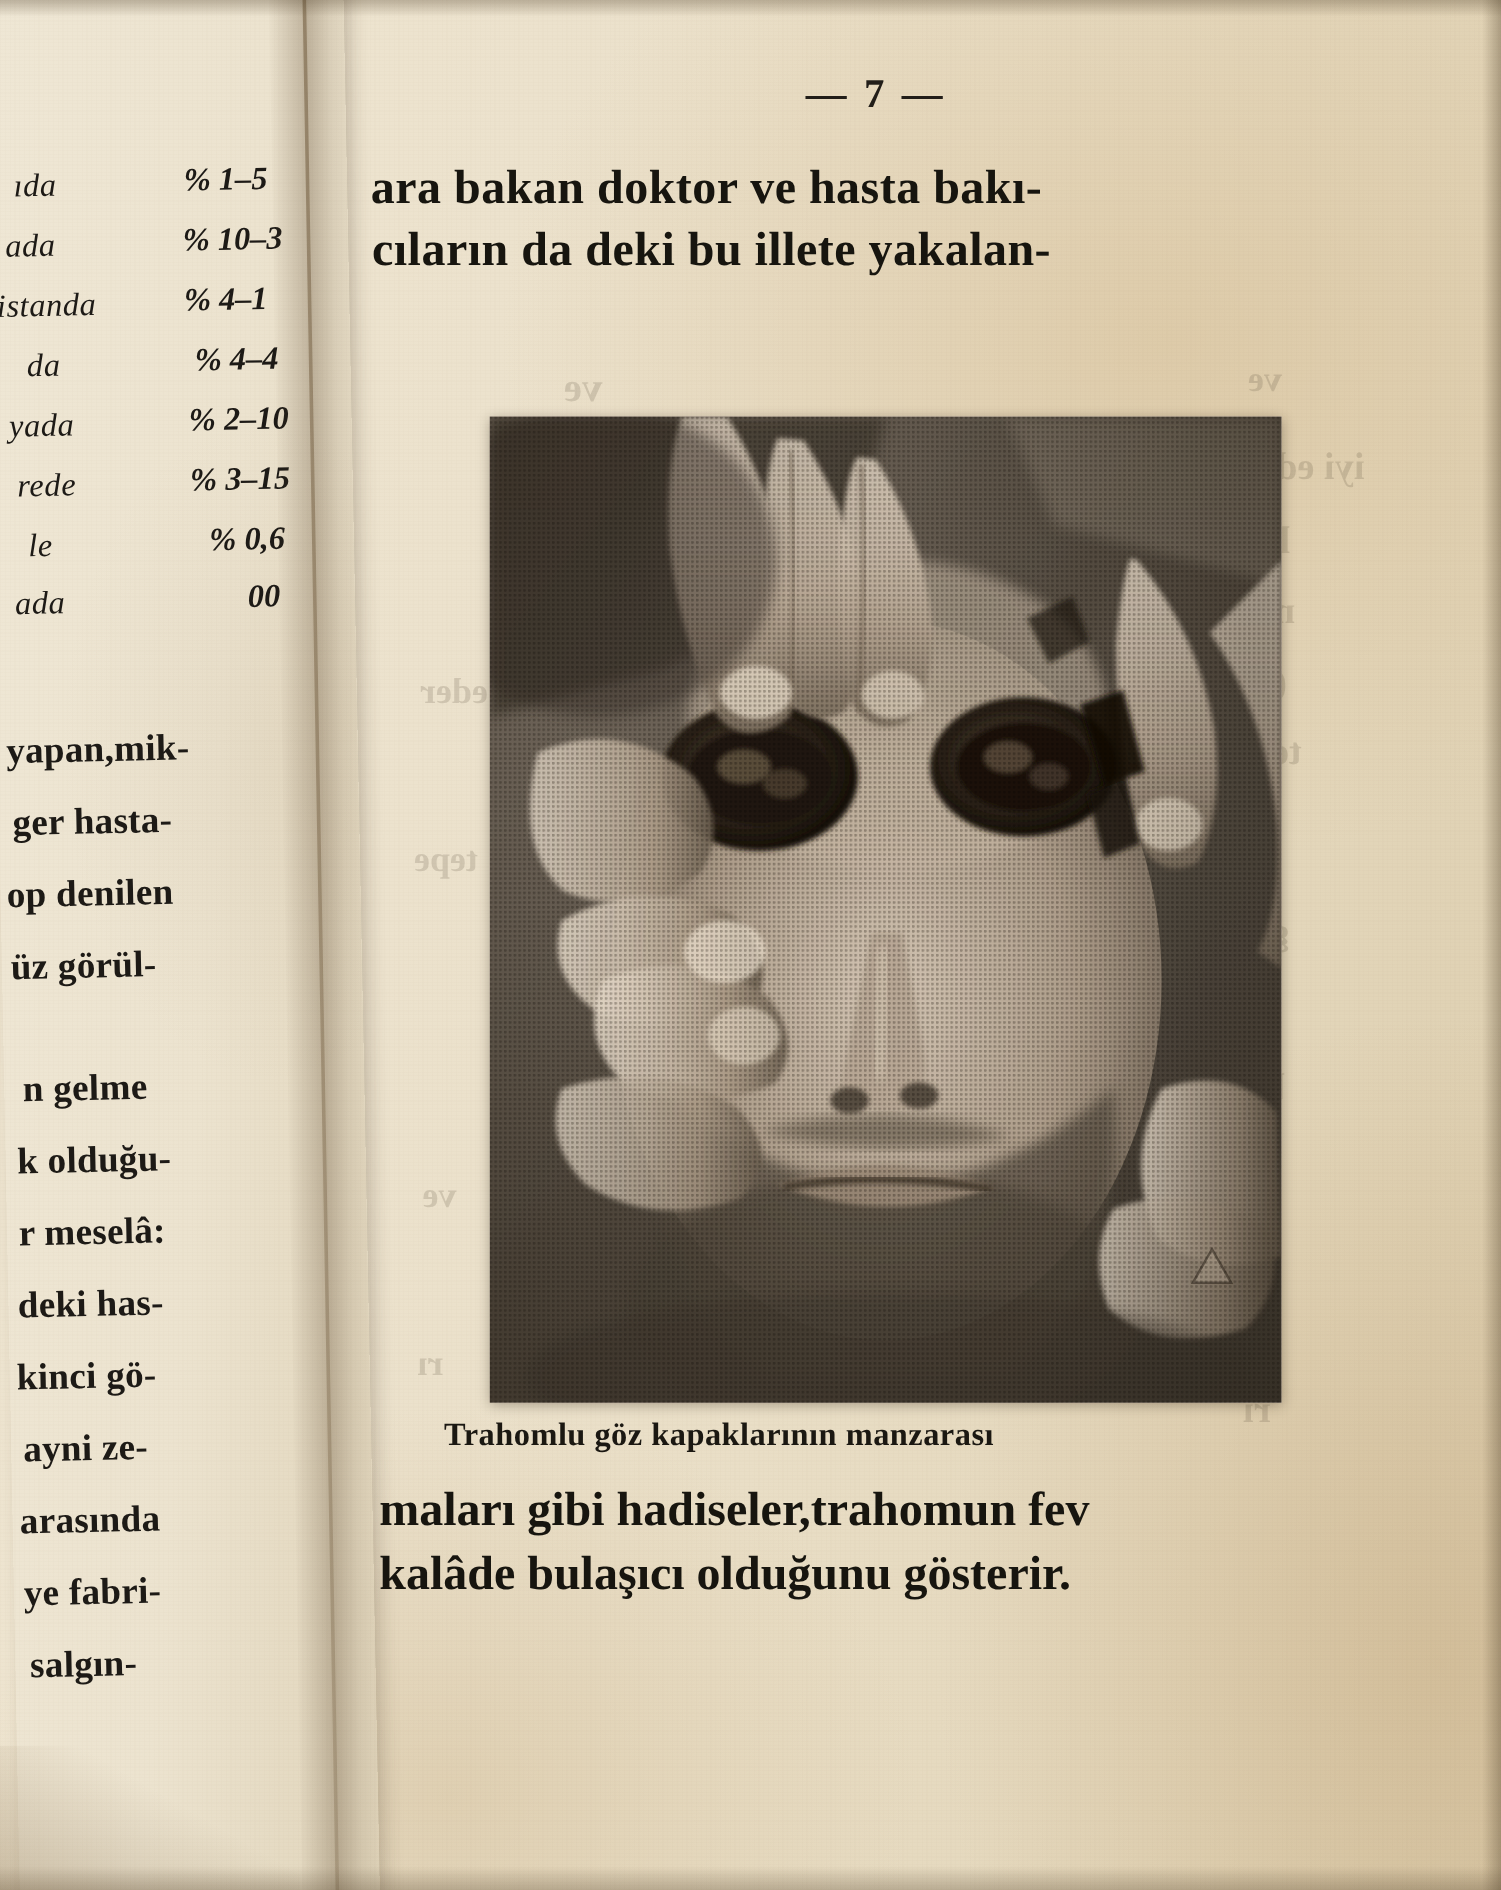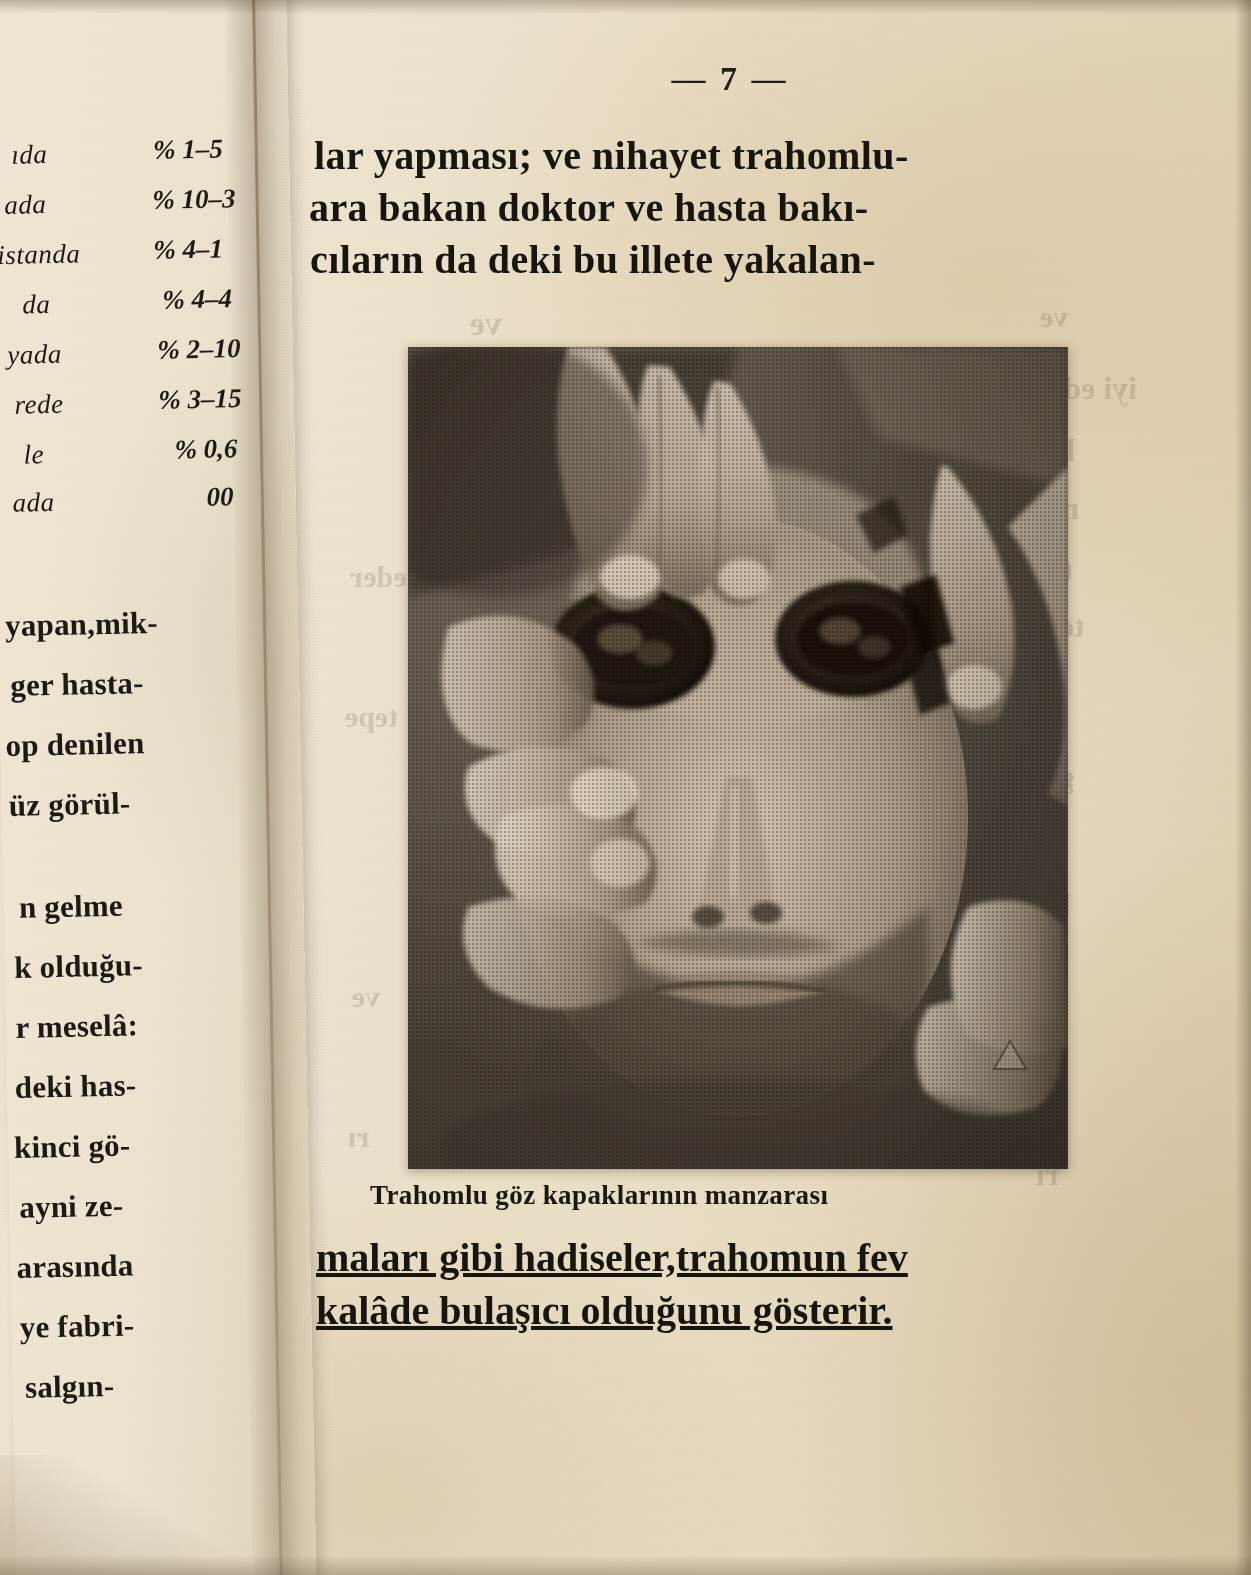--- a/index.html
+++ b/index.html
@@ -204,21 +204,20 @@
     font-weight: bold;
     color: #1b1812;
     letter-spacing: 0.4px;
   }
   .bottom-lines {
     position: absolute;
     left: 36px;
     top: 1232px;
     width: 900px;
     color: #17150f;
-    text-decoration: underline;
   }
   .bl {
     font-size: 40px;
     font-weight: bold;
     line-height: 1.32;
     white-space: nowrap;
   }
 
   
   .scan-edge-right {
@@ -357,21 +356,20 @@
   </div>
 
   <div class="gutter-shadow"></div>
   <div class="page-edge-line"></div>
 
   <div class="right-col">
 
     <div class="folio">— 7 —</div>
 
     <div class="top-lines">
-      <div class="tl i1">lar yapması; ve nihayet trahomlu-</div>
       <div class="tl i2">ara bakan doktor  ve hasta bakı-</div>
       <div class="tl i3">cıların da deki bu illete yakalan-</div>
     </div>
 
     <div class="photo-wrap">
       <svg class="photo" viewBox="0 0 660 822" preserveAspectRatio="none">
         <defs>
           <radialGradient id="faceG" cx="50%" cy="52%" r="62%">
             <stop offset="0%" stop-color="#cfc2b2"></stop>
             <stop offset="55%" stop-color="#ab9c8b"></stop>

